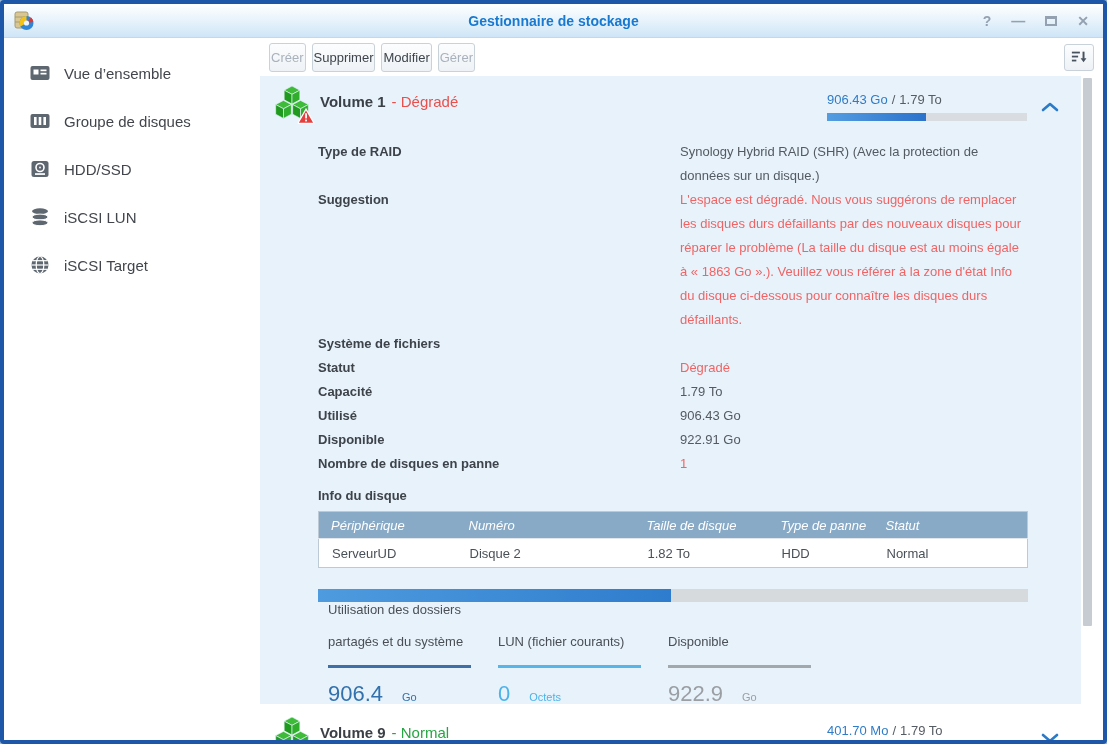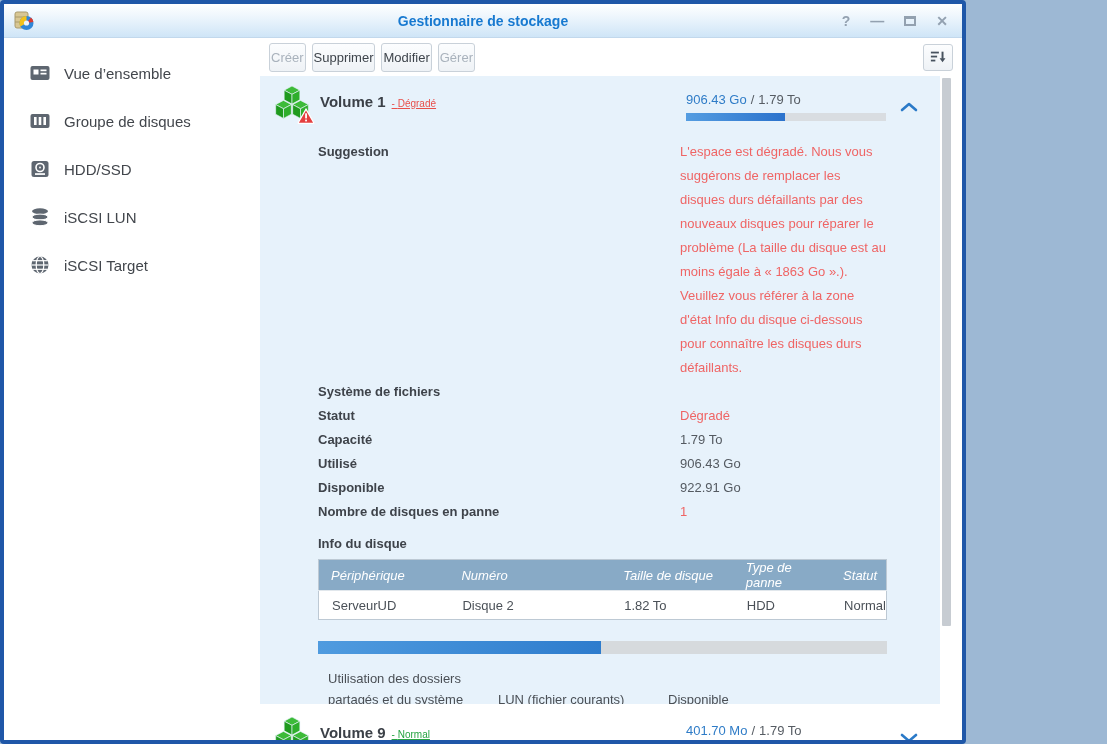--- a/index.html
+++ b/index.html
@@ -1,20 +1,20 @@
 <!DOCTYPE html>
 <html><head>
 <meta charset="utf-8">
 <style>
   * { margin:0; padding:0; box-sizing:border-box; }
   html,body { background:#9db8d4; }
   body { font-family:"Liberation Sans", sans-serif; }
 
   .window{
-    width:966px; height:744px;
+    width:1107px; height:744px;
     border:4px solid #1f57a8;
     border-radius:4px;
     background:#fff;
     overflow:hidden;
     position:relative;
     display:flex; flex-direction:column;
     box-shadow:0 0 0 1px #16407e inset;
   }
 
   
@@ -79,21 +79,21 @@
   .panel{ overflow:hidden; }
   .panel.vol1{ background:#e7f2fb; height:628px; flex:0 0 628px; }
   .panel.vol2{ background:#ffffff; flex:1; margin-top:3px; }
 
   .v-header{ display:flex; align-items:flex-start; padding:10px 8px 0 15px; }
   .v-icon{ width:36px; height:42px; position:relative; flex:0 0 36px; }
   .v-icon .warn{ position:absolute; right:-4px; bottom:-1px; }
   .v-titles{ margin-left:9px; padding-top:7px; }
   .v-titlerow{ display:flex; align-items:baseline; }
   .v-name{ font-size:15px; font-weight:bold; color:#3b4047; }
-  .v-status{ font-size:10px; margin-left:6px;text-decoration:underline; }
+  .v-status{ font-size:15px; margin-left:6px; }
   .v-status.red{ color:#e8504c; }
   .v-status.green{ color:#27a443; }
   .v-spacer{ flex:1; }
   .v-cap{ width:200px; flex:0 0 200px; padding-top:6px; font-size:13px; }
   .v-cap .used{ color:#2f7cc7; }
   .v-cap .sep{ color:#565c63; margin:0 4px; }
   .v-cap .total{ color:#565c63; }
   .cap-bar{ margin-top:6px; height:8px; background:#d9dde1; }
   .cap-fill{ height:100%; background:linear-gradient(90deg,#559de1,#2b72cc); }
   .v-chev{ width:46px; flex:0 0 46px; display:flex; justify-content:center; padding-top:16px; cursor:pointer; }
@@ -117,21 +117,21 @@
   table.disk{ border:1px solid #bdc9d4; }
   td.status-ok{ color:#21a32b; }
 
   
   .usage-bar{ margin:21px 53px 0 58px; height:13px; background:#d6dadd; }
   .usage-fill{ height:100%; background:linear-gradient(90deg,#4f9bdf,#2e7ccd); }
   .legend{ display:flex; padding:14px 0 0 68px; }
   .legend-item{ width:143px; flex:0 0 143px; margin-right:27px; }
   .legend-label{
     height:52px; display:flex; align-items:flex-end;
-    font-size:13px; color:#4a4f55; line-height:21px;
+    font-size:13px; color:#4a4f55; line-height:32px;
     padding-bottom:7px; border-bottom:3px solid #888;
   }
   .legend-value{ margin-top:13px; font-size:22px; }
   .legend-value .unit{ font-size:11px; margin-left:19px; }
 
   .chev-svg{ display:block; }
 </style>
 </head>
 <body>
 
@@ -297,20 +297,24 @@
                 </div>
               </div>
               <div class="v-chev">
                 <svg class="chev-svg" width="18" height="10" viewBox="0 0 18 10">
                   <polyline points="2,8 9,2 16,8" fill="none" stroke="#2b7ac8" stroke-width="2.6" stroke-linecap="round" stroke-linejoin="round"></polyline>
                 </svg>
               </div>
             </div>
 
             <div class="fields">
+              <div class="field-row">
+                <div class="field-label">Type de RAID</div>
+                <div class="field-value">Synology Hybrid RAID (SHR) (Avec la protection de données sur un disque.)</div>
+              </div>
               <div class="field-row">
                 <div class="field-label">Suggestion</div>
                 <div class="field-value red">L'espace est dégradé. Nous vous suggérons de remplacer les disques durs défaillants par des nouveaux disques pour réparer le problème (La taille du disque est au moins égale à « 1863 Go ».). Veuillez vous référer à la zone d'état Info du disque ci-dessous pour connaître les disques durs défaillants.</div>
               </div>
               <div class="field-row">
                 <div class="field-label">Système de fichiers</div>
               </div>
               <div class="field-row">
                 <div class="field-label">Statut</div>
                 <div class="field-value red">Dégradé</div>

